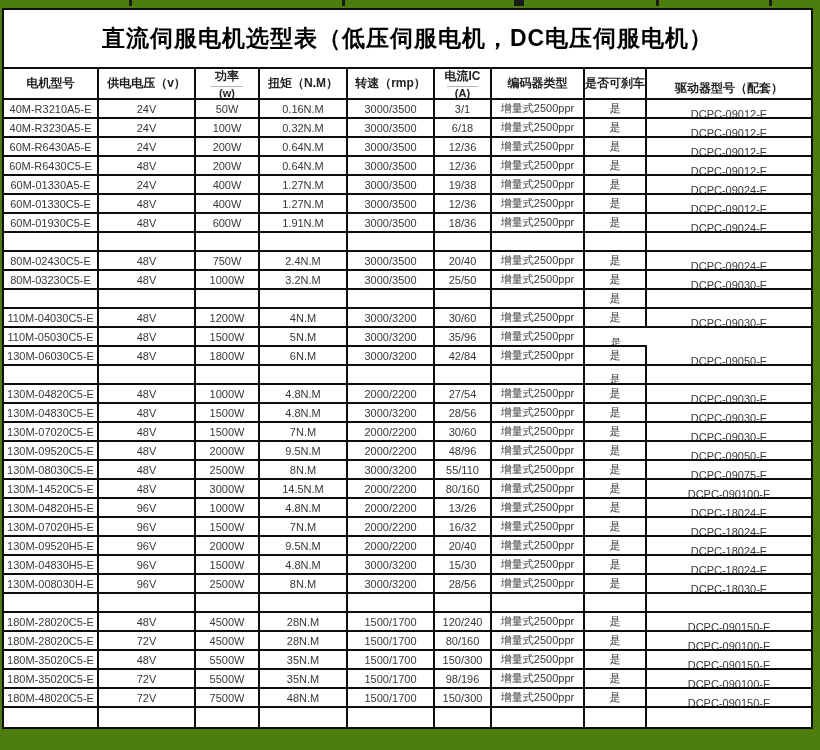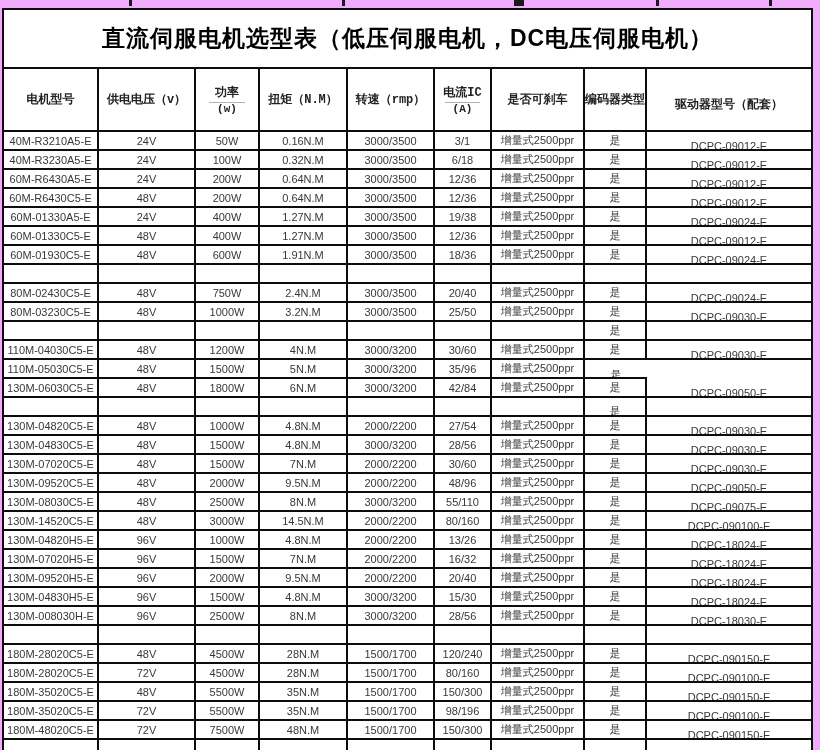--- a/index.html
+++ b/index.html
@@ -1,36 +1,36 @@
 <!DOCTYPE html>
 <html><head>
 <meta charset="utf-8">
 <style>
   html,body{margin:0;padding:0;background:#fff;}
   .sheet{
-    position:relative;width:820px;height:750px;background:#f0abfc;overflow:hidden;
+    position:relative;width:820px;height:750px;background:#4d7c0f;overflow:hidden;
     font-family:"Liberation Sans","DejaVu Sans",sans-serif;
   }
   .stub{position:absolute;top:0;height:6px;background:#1a1a1a;}
   .frame{
     position:absolute;left:2px;top:8px;width:807px;
     border:2px solid #0d0d0d;background:#fff;
   }
   .titlebox{
     height:57px;border-bottom:2px solid #0d0d0d;
     display:flex;align-items:center;justify-content:center;
   }
   .titlebox .t{
     font-size:23px;font-weight:bold;color:#000;letter-spacing:1px;white-space:nowrap;
   }
   .hrow,.row{
     display:grid;
     grid-template-columns:95px 97px 64px 88px 87px 57px 93px 62px 1fr;
   }
-  .hrow{height:63px;font-family:Liberation Mono, monospace;}
+  .hrow{height:31px;}
   .row{height:19px;}
   .cell{
     border-right:2px solid #0d0d0d;border-bottom:2px solid #0d0d0d;
     display:flex;align-items:center;justify-content:center;
     overflow:hidden;white-space:nowrap;
   }
   .cell:last-child{border-right:none;margin-top:10px;}
   .row .cell{font-size:11px;color:#383838;}
   .hcell{font-weight:bold;font-size:12px;color:#222;flex-direction:column;}
   .hsub{
@@ -71,24 +71,24 @@
           <span>扭矩（N.M）</span>
         </div>
         <div class="cell hcell">
           <span>转速（rmp）</span>
         </div>
         <div class="cell hcell">
           <span>电流IC</span>
           <span class="hsub">(A)</span>
         </div>
         <div class="cell hcell">
+          <span>编码器类型</span>
+        </div>
+        <div class="cell hcell">
           <span>是否可刹车</span>
-        </div>
-        <div class="cell hcell">
-          <span>编码器类型</span>
         </div>
         <div class="cell hcell">
           <span>驱动器型号（配套）</span>
         </div>
       </div>
     <div class="rows">
         <div class="row">
           <div class="cell c1">
             <span>40M-R3210A5-E</span>
           </div>

